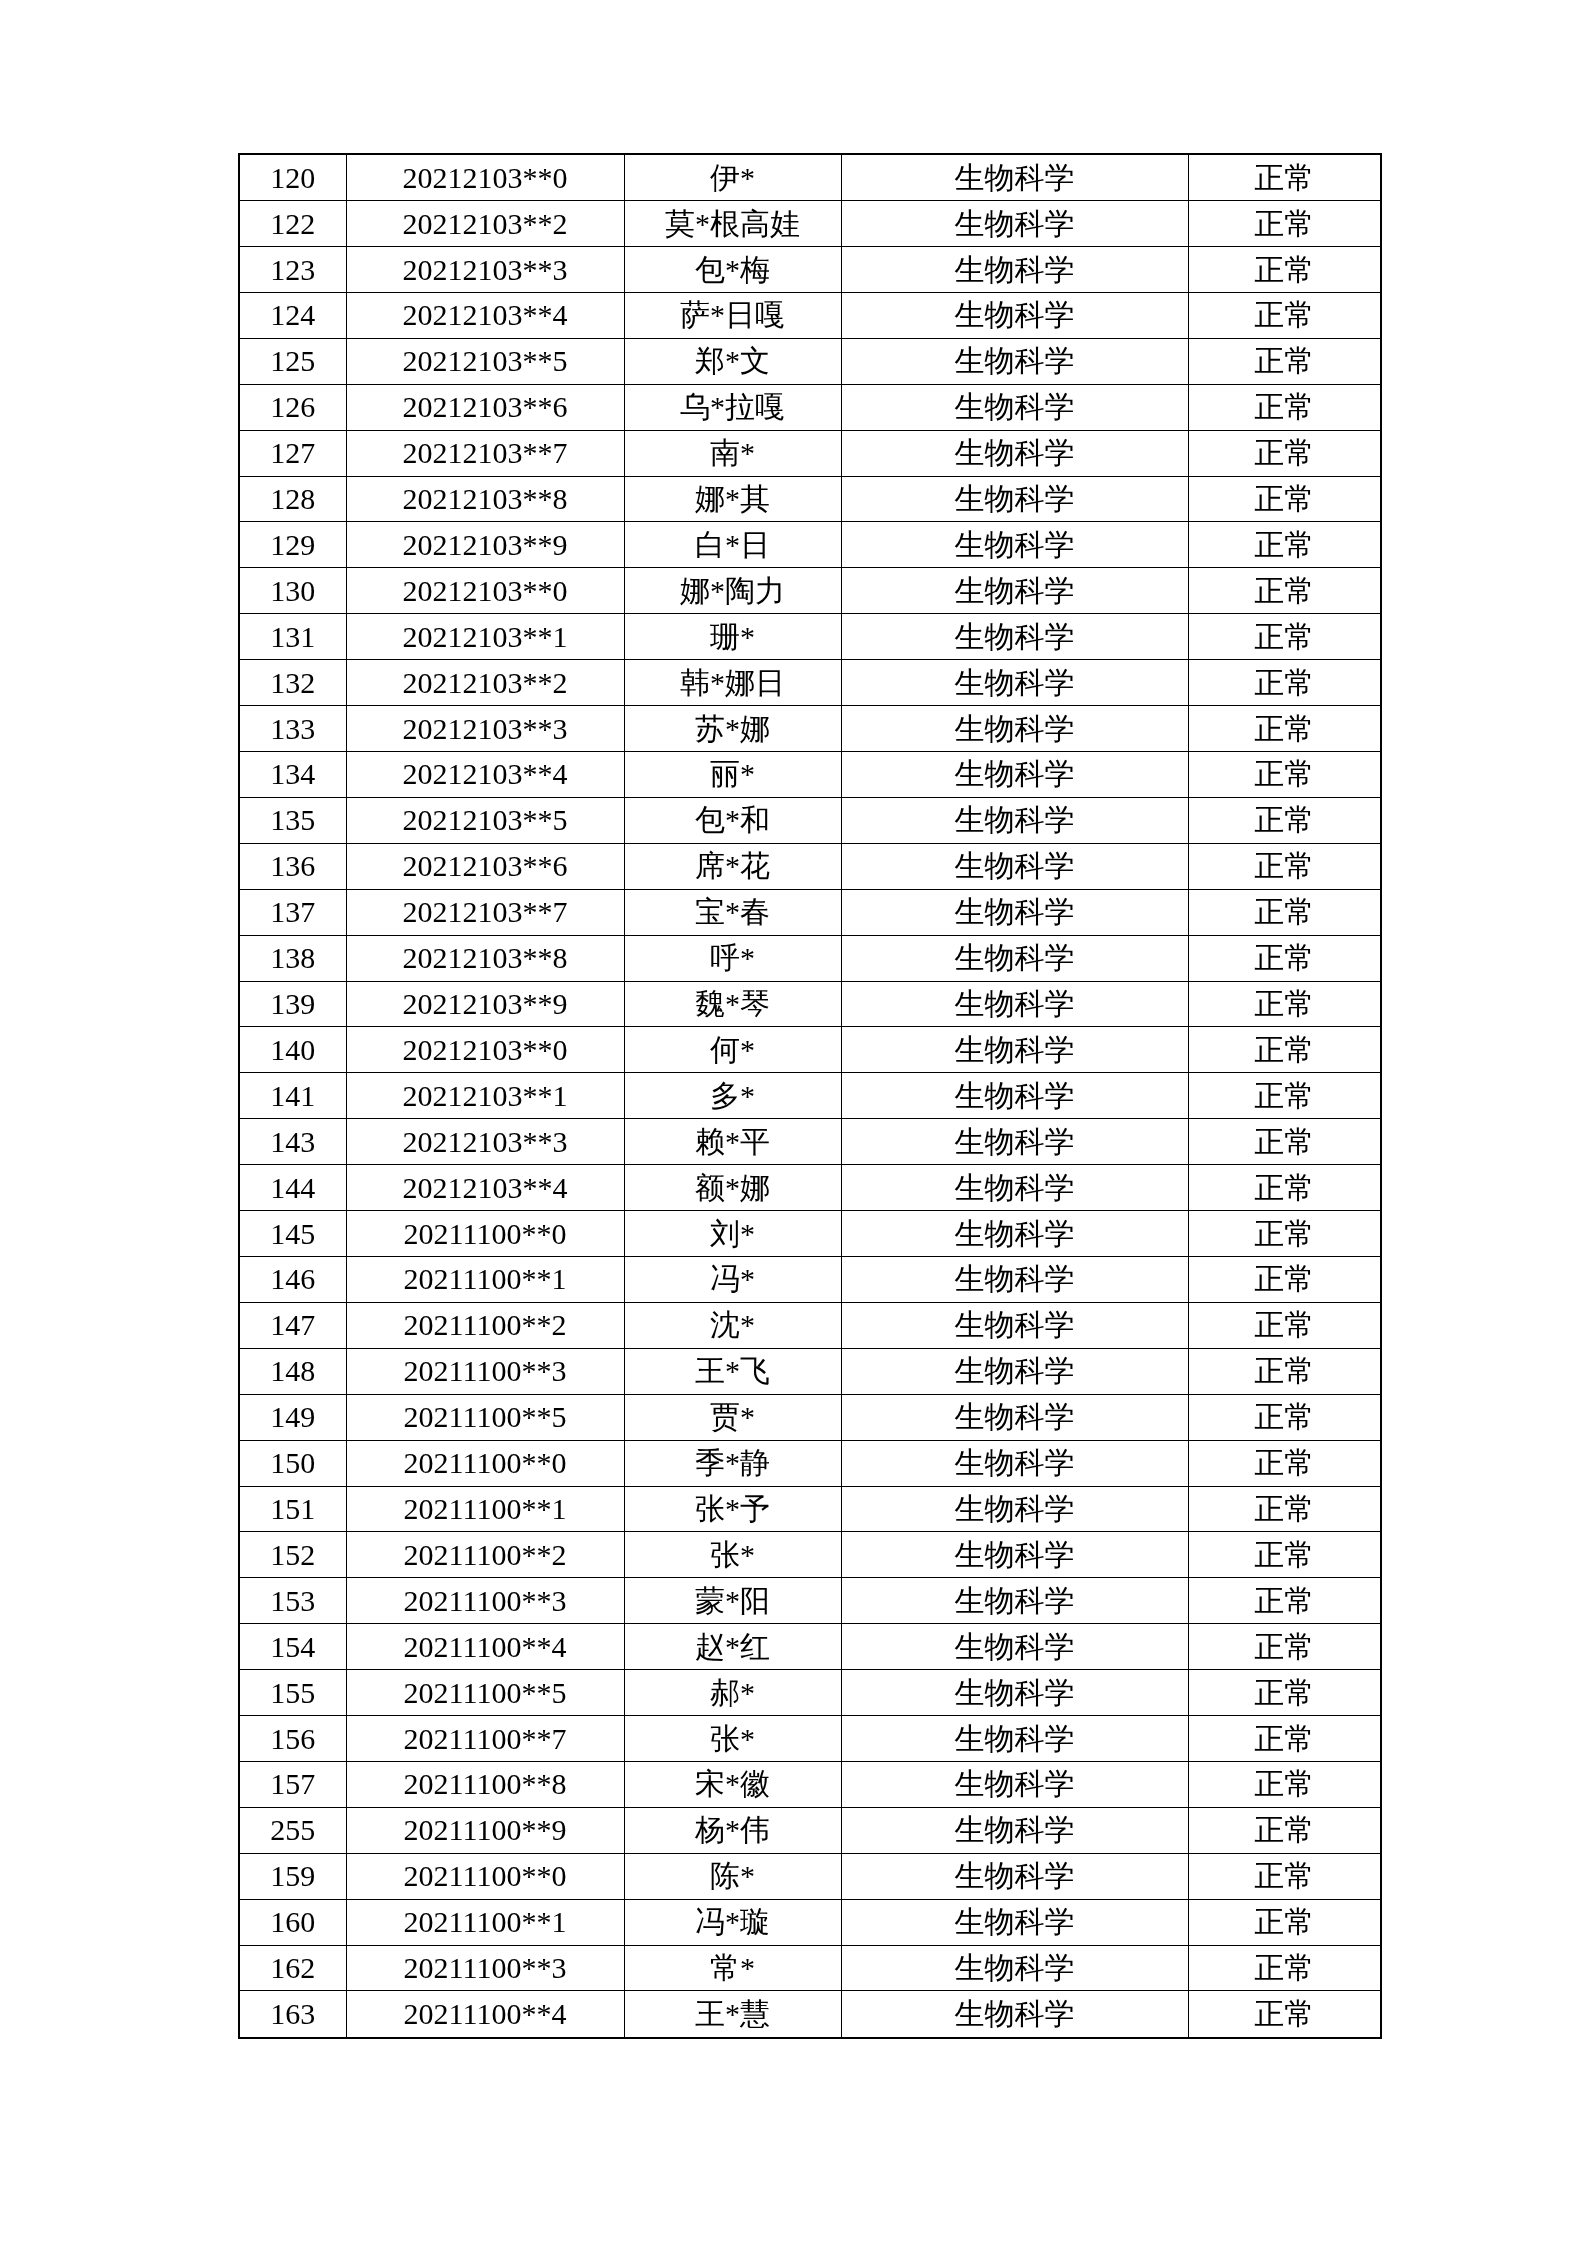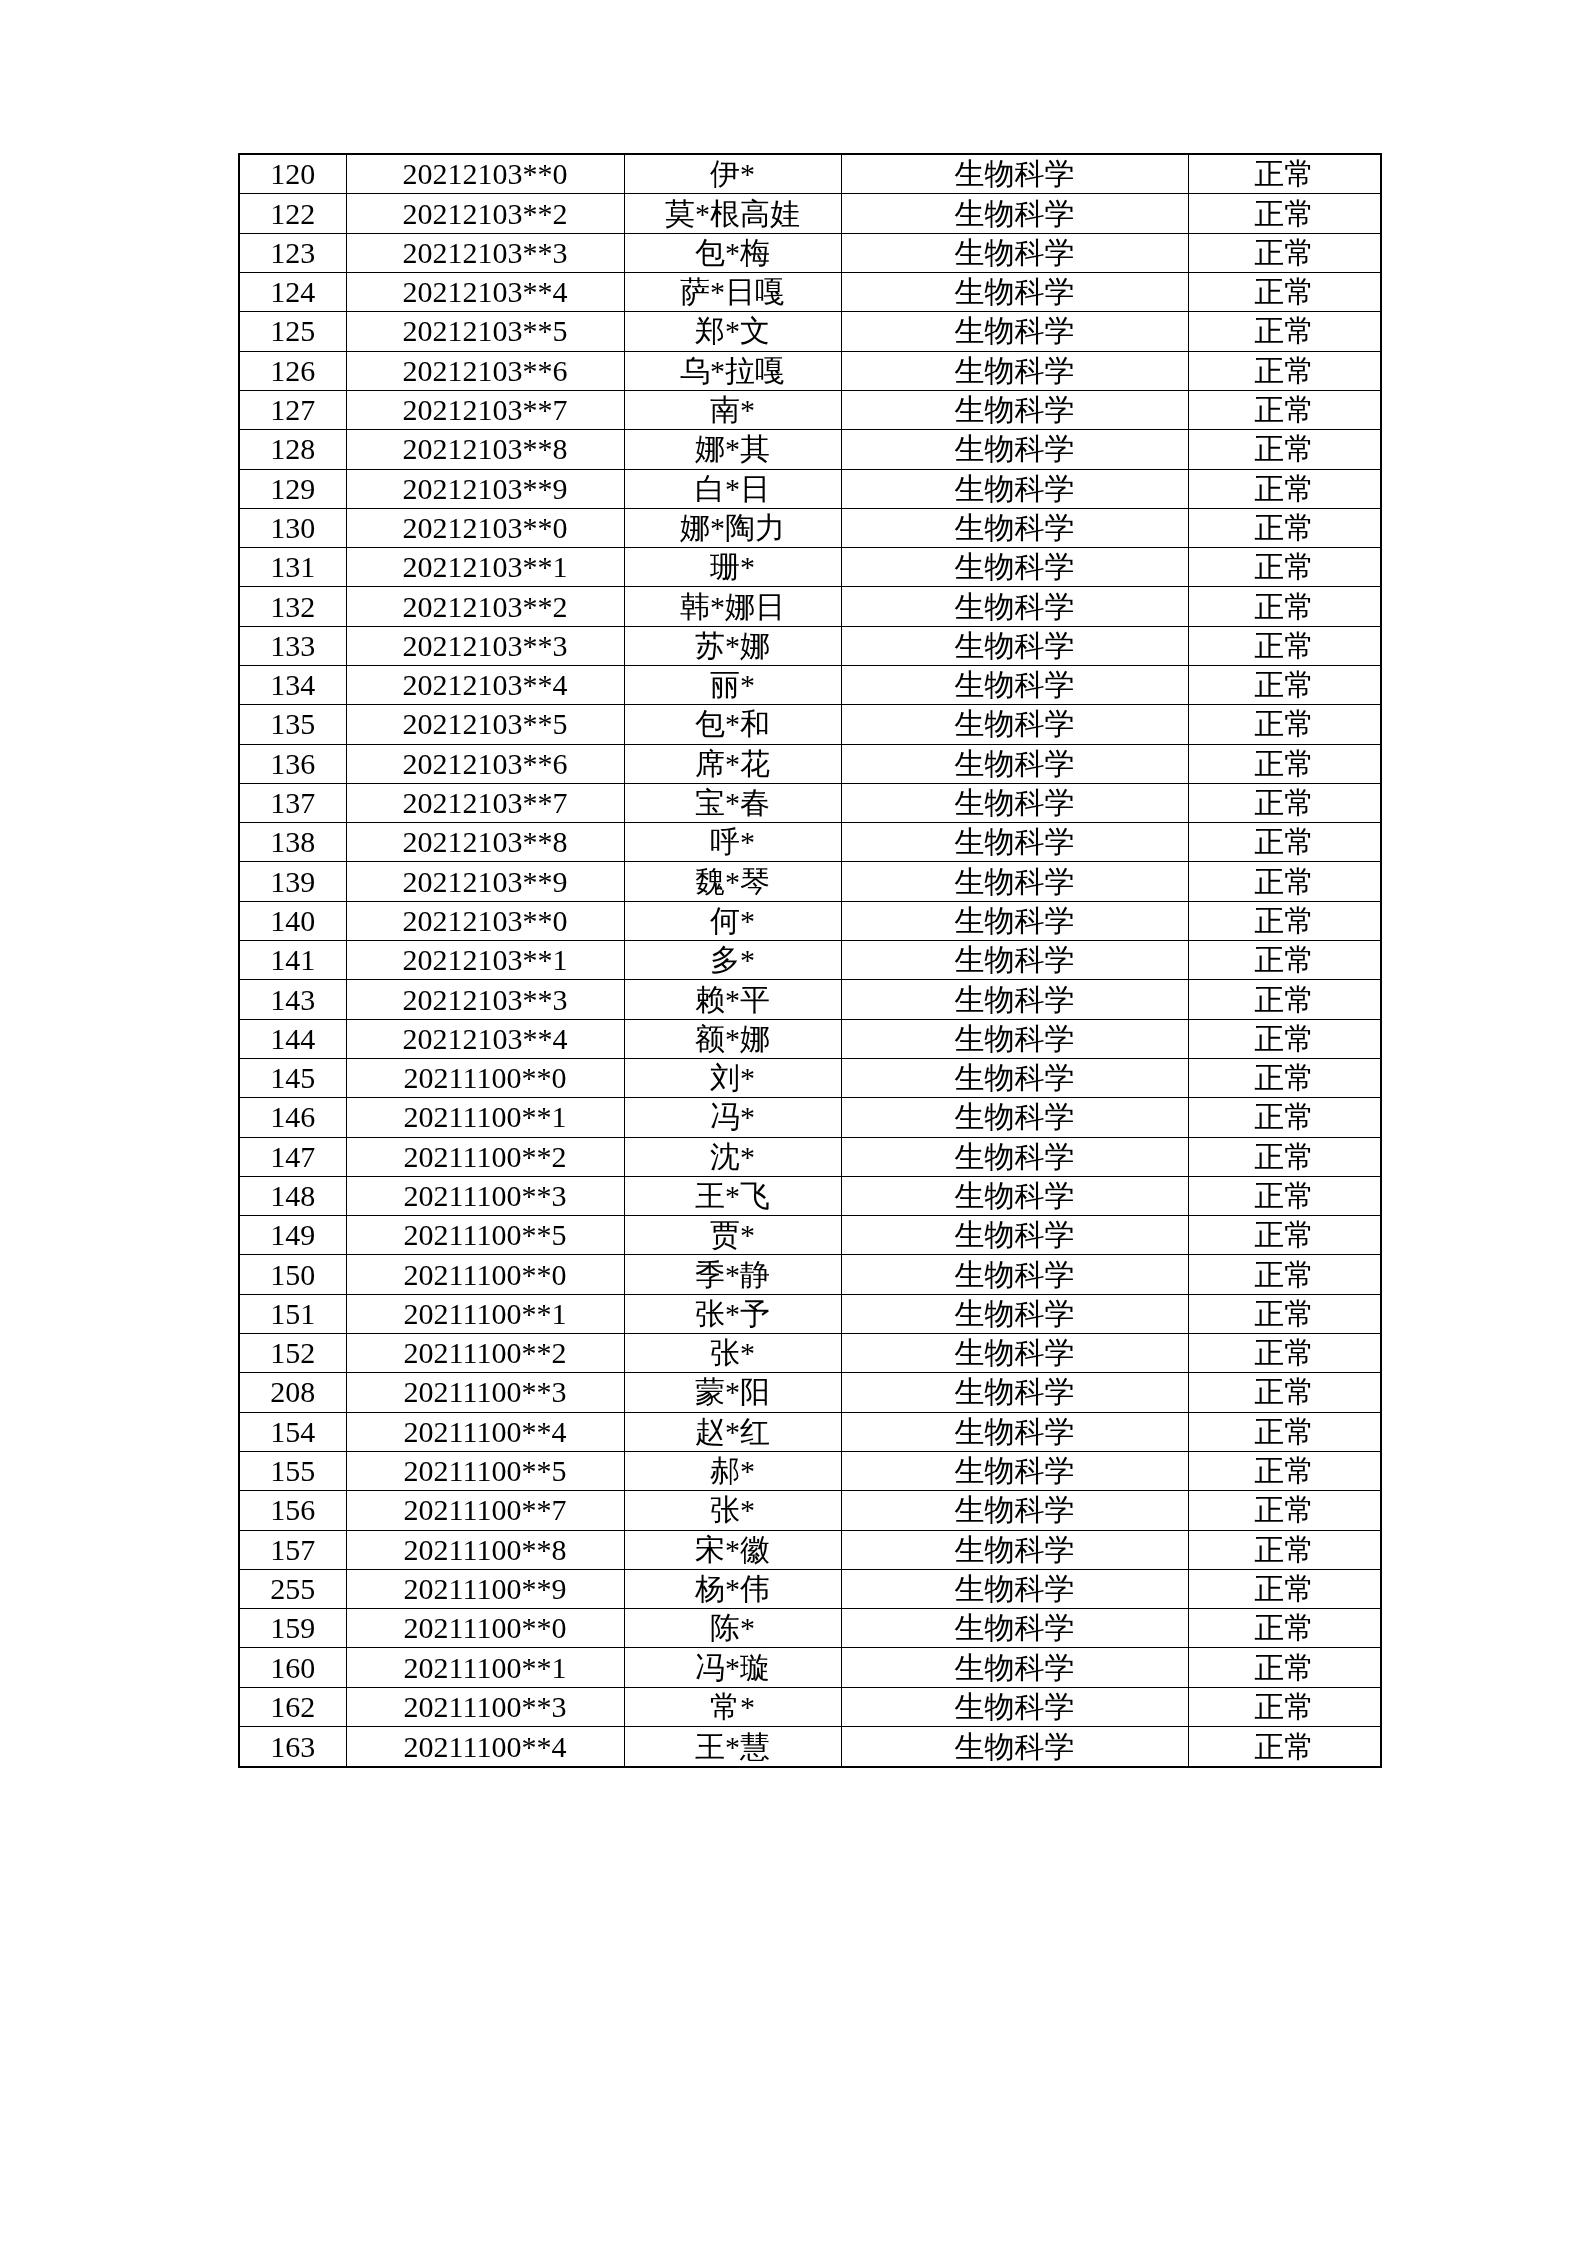--- a/index.html
+++ b/index.html
@@ -13,21 +13,21 @@
     height: 2245px;
     background: #ffffff;
     overflow: hidden;
     font-family: "Liberation Serif", "DejaVu Serif", serif;
   }
   table.roster {
     position: absolute;
     left: 238px;
     top: 153px;
     width: 1142px;
-    height: 1615px;
+    height: 1886px;
     border-collapse: collapse;
     table-layout: fixed;
     border: 2px solid #000000;
   }
   table.roster td {
     border: 1px solid #000000;
     text-align: center;
     vertical-align: middle;
     padding: 0;
     font-size: 30px;
@@ -261,21 +261,21 @@
           <td>正常</td>
         </tr>
         <tr>
           <td>152</td>
           <td>20211100**2</td>
           <td>张*</td>
           <td>生物科学</td>
           <td>正常</td>
         </tr>
         <tr>
-          <td>208</td>
+          <td>153</td>
           <td>20211100**3</td>
           <td>蒙*阳</td>
           <td>生物科学</td>
           <td>正常</td>
         </tr>
         <tr>
           <td>154</td>
           <td>20211100**4</td>
           <td>赵*红</td>
           <td>生物科学</td>

